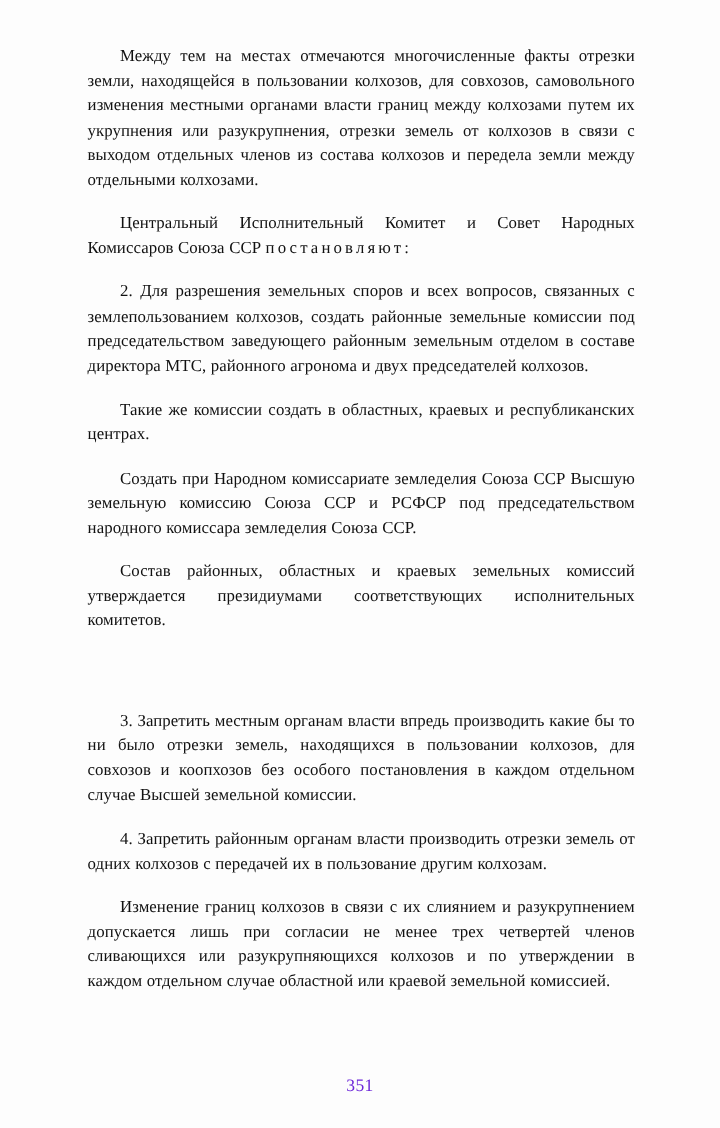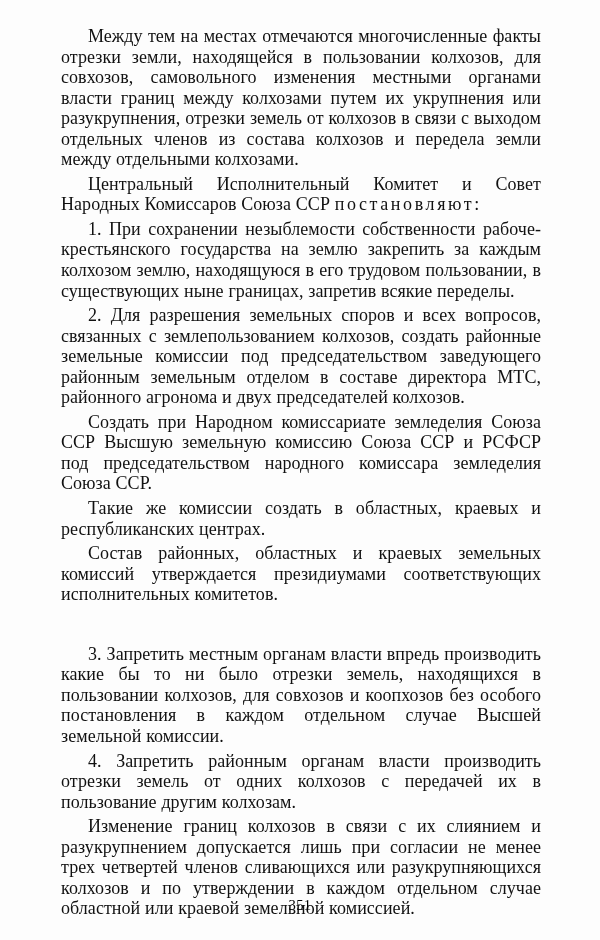--- a/index.html
+++ b/index.html
@@ -27,26 +27,26 @@
 
   #text-column {
     position: absolute;
     left: 57px;
     top: 22px;
     width: 488px;
   }
 
   
   .para {
-    margin: 4px;
+    margin: 16px;
     padding: 0;
     text-align: justify;
     text-align-last: left;
     text-justify: inter-word;
-    font-size: 18px;
+    font-size: 14px;
     line-height: 20.55px;
     letter-spacing: 0.05px;
     word-spacing: 0.2px;
     text-indent: 27px;
     hyphens: none;
   }
 
   
   .para:last-child { margin-bottom: 0; }
 
@@ -80,41 +80,40 @@
   #page-number {
     position: absolute;
     left: 0;
     top: 896px;
     width: 600px;
     text-align: center;
     font-size: 14.6px;
     line-height: 18px;
     letter-spacing: 0.3px;
     font-family: "Liberation Serif", "DejaVu Serif", serif;
-    color: #000000;
+    color: #6d28d9;
   }
 </style>
 </head>
 <body>
 
 <div id="page">
 
   <div id="text-column">
 
     <p class="para">Между тем на местах отмечаются многочисленные факты отрезки земли, находящейся в пользовании колхозов, для совхозов, самовольного изменения местными органами власти границ между колхозами путем их укрупнения или разукрупнения, отрезки земель от колхозов в связи с выходом отдельных членов из состава колхозов и передела земли между отдельными колхозами.</p>
 
     <p class="para"><span>Центральный Исполнительный Комитет и Совет Народных Комиссаров Союза ССР </span><span class="spaced">постановляют</span><span>:</span></p>
 
-    <p class="para">1. При сохранении незыблемости собственности рабоче-крестьянского государства на землю закрепить за каждым колхозом землю, находящуюся в его трудовом пользовании, в существующих ныне границах, запретив всякие переделы.</p>
 
     <p class="para">2. Для разрешения земельных споров и всех вопросов, связанных с землепользованием колхозов, создать районные земельные комиссии под председательством заведующего районным земельным отделом в составе директора МТС, районного агронома и двух председателей колхозов.</p>
 
+    <p class="para">Такие же комиссии создать в областных, краевых и республиканских центрах.</p>
+
     <p class="para">Создать при Народном комиссариате земледелия Союза ССР Высшую земельную комиссию Союза ССР и РСФСР под председательством народного комиссара земледелия Союза ССР.</p>
-
-    <p class="para">Такие же комиссии создать в областных, краевых и республиканских центрах.</p>
 
     <p class="para">Состав районных, областных и краевых земельных комиссий утверждается президиумами соответствующих исполнительных комитетов.</p>
 
 
     <div class="gap-before-note"></div>
 
 
     <div class="gap-after-note"></div>
 
     <p class="para">3. Запретить местным органам власти впредь производить какие бы то ни было отрезки земель, находящихся в пользовании колхозов, для совхозов и коопхозов без особого постановления в каждом отдельном случае Высшей земельной комиссии.</p>

